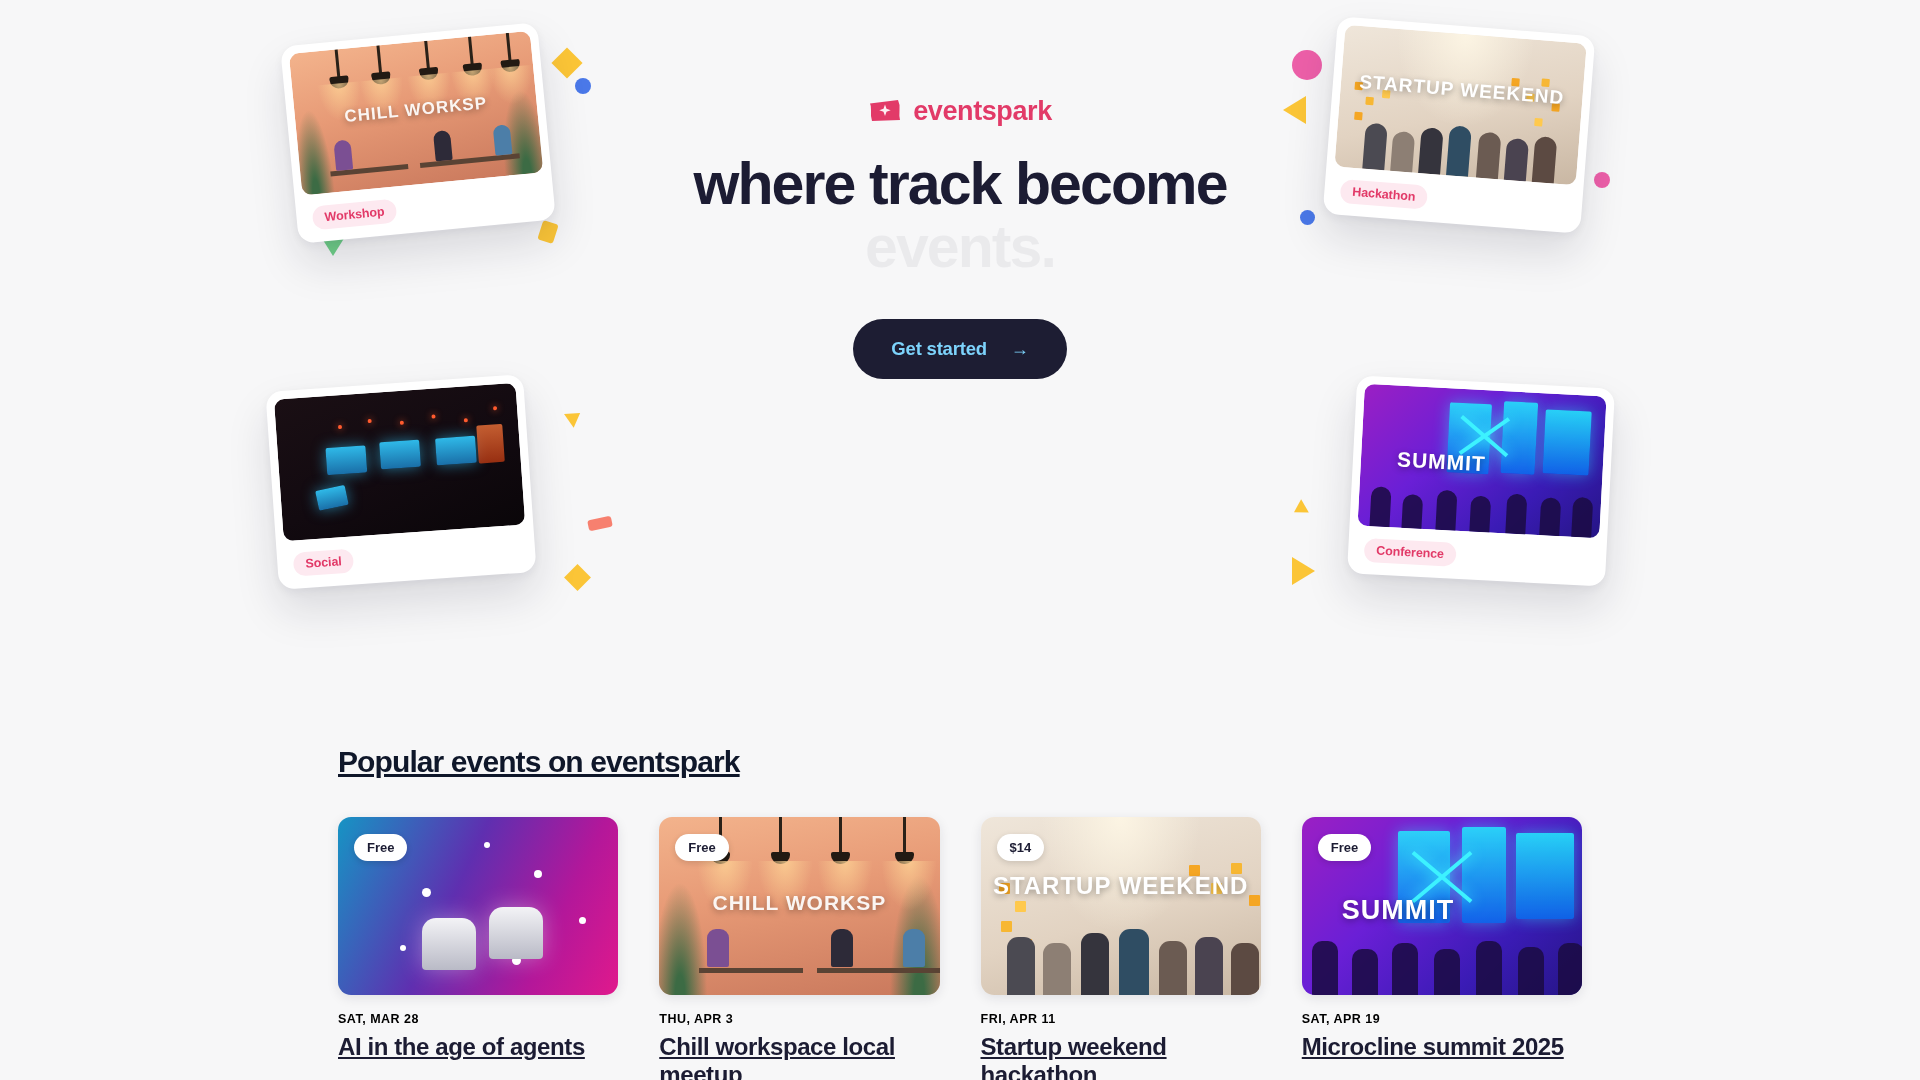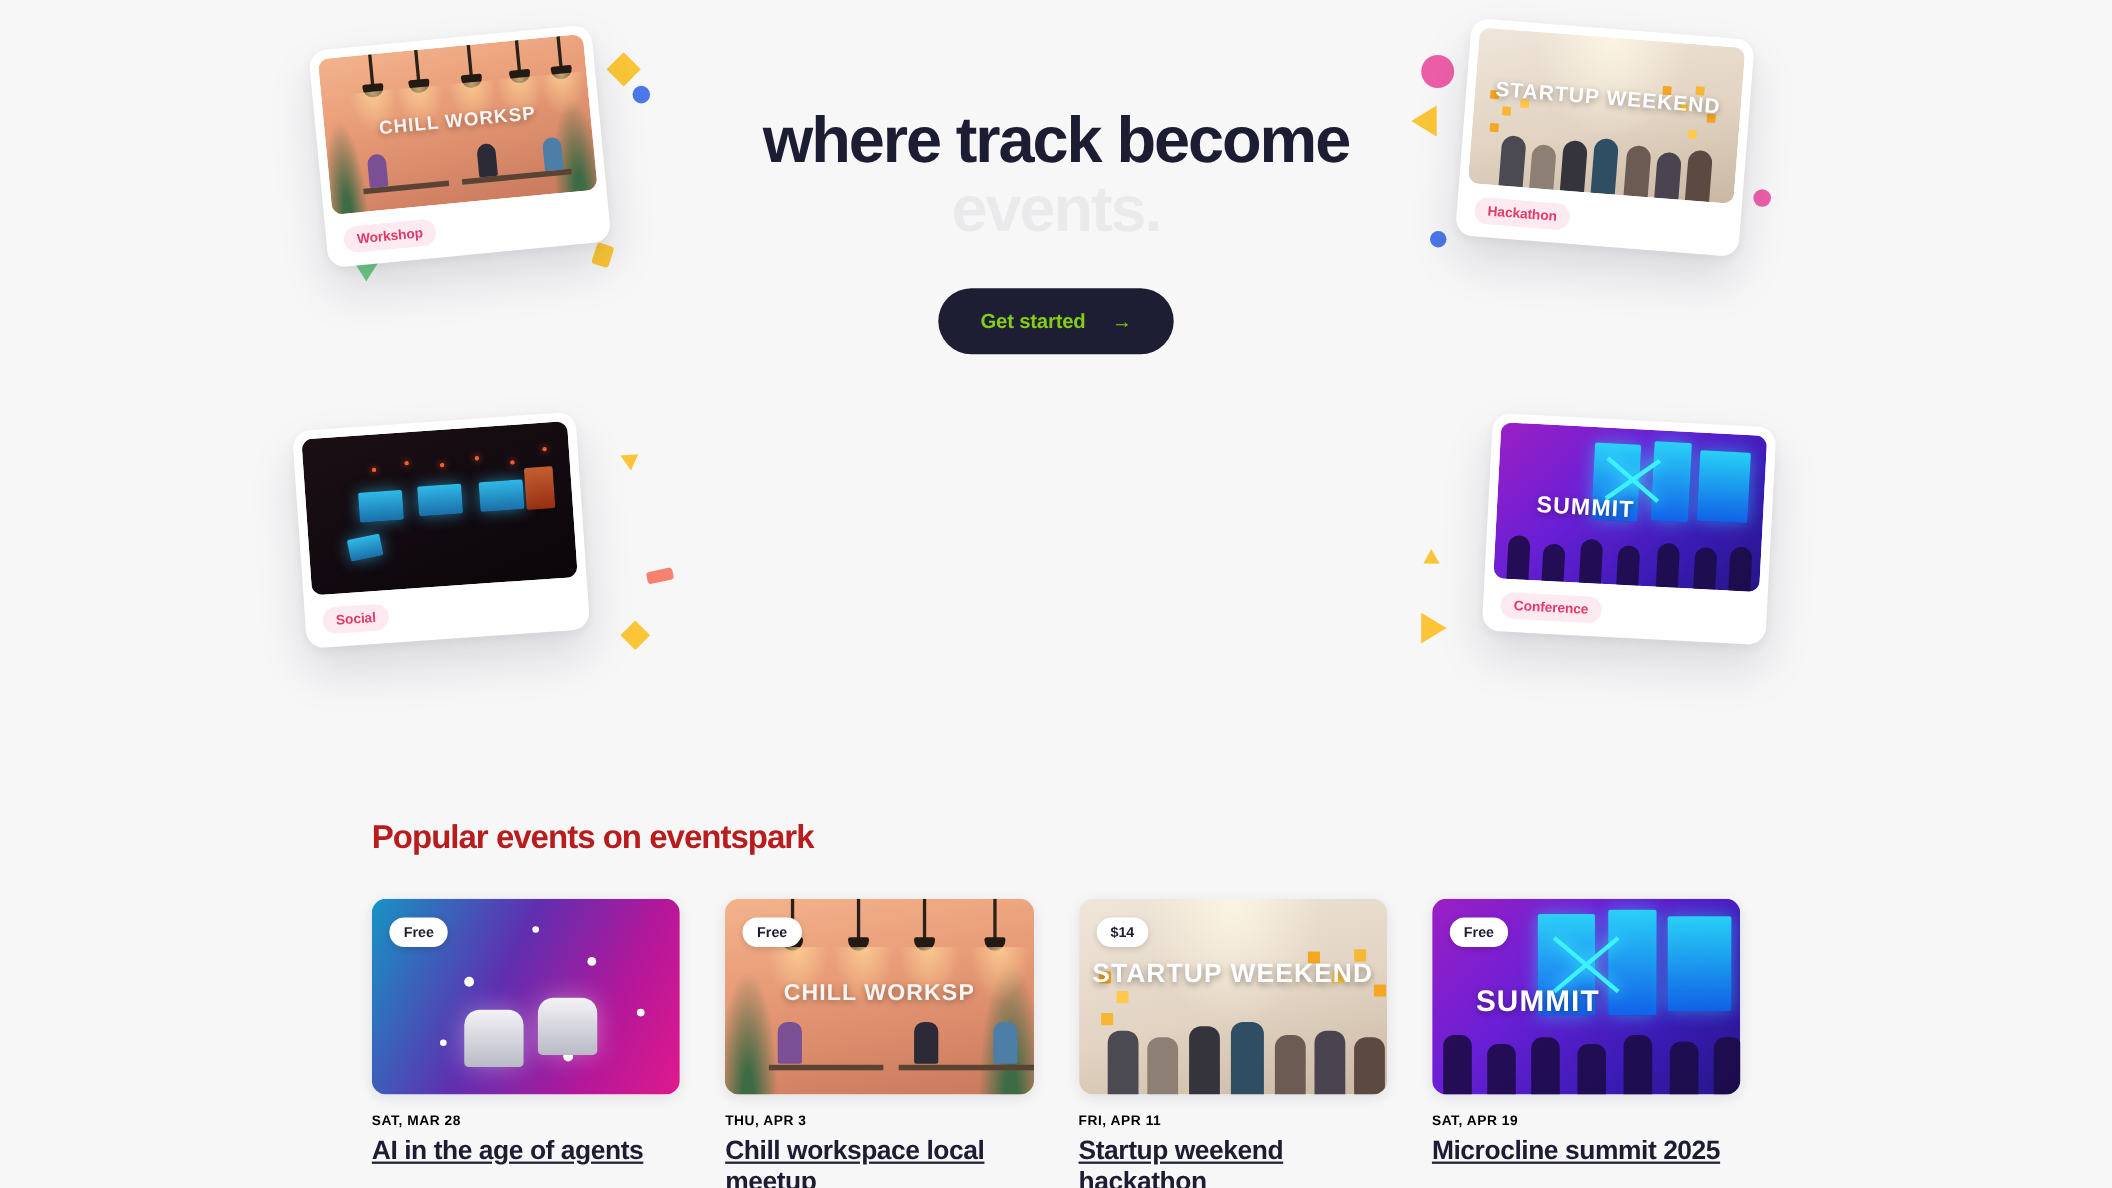--- a/index.html
+++ b/index.html
@@ -67,21 +67,21 @@
     padding: 0 28px;
     letter-spacing: -0.1px;
   }
 
   .cta-wrap { margin-top: 40px; display: flex; justify-content: center; }
   .cta {
     display: inline-flex;
     align-items: center;
     gap: 24px;
     background: #1d1d33;
-    color: #84cc16;
+    color: #7dd3fc;
     border: none;
     border-radius: 999px;
     padding: 19px 38px;
     font-size: 18.5px;
     font-weight: 700;
     letter-spacing: -0.2px;
     cursor: pointer;
     font-family: "Liberation Sans", sans-serif;
   }
   .cta-arrow { font-size: 18px; line-height: 1; }
@@ -228,22 +228,23 @@
     position: absolute;
     left: 0;
     top: 745px;
     width: 1920px;
     padding: 0 338px;
   }
   .popular-title {
     font-size: 30px;
     font-weight: 800;
     letter-spacing: -0.9px;
-    color: #b91c1c;
+    color: #0f172a;
     margin-bottom: 38px;
+    text-decoration: underline;
   }
   .event-grid {
     display: grid;
     grid-template-columns: repeat(4, 1fr);
     gap: 41px;
   }
   .event-card { cursor: pointer; }
   .event-thumb {
     position: relative;
     height: 178px;
@@ -414,20 +415,29 @@
         <div class="aud" style="left:214px;"></div>
       </div>
     </div>
     <div class="float-foot">
       <span class="cat-badge">Conference</span>
     </div>
   </div>
 
   <div class="hero-center">
 
+    <div class="brand">
+      <span class="brand-icon">
+        <svg width="34" height="24" viewBox="0 0 34 24" aria-hidden="true">
+          <path d="M2 5.5 L30 2 Q32 6 31.5 12 Q31 18 32 22 L4 23 Q2.5 18 3 12 Q3.3 8 2 5.5 Z" fill="#e23a68"></path>
+          <path d="M17 6.5 l1.5 4.2 4.2 1.5 -4.2 1.5 -1.5 4.2 -1.5 -4.2 -4.2 -1.5 4.2 -1.5 Z" fill="#ffffff" opacity="0.92"></path>
+        </svg>
+      </span>
+      <span class="brand-name">eventspark</span>
+    </div>
 
     <h1 class="headline">
       <span class="line">where track become</span>
       <span class="line line-fade">events.</span>
     </h1>
 
 
     <div class="cta-wrap">
       <button class="cta">
         <span>Get started</span>

